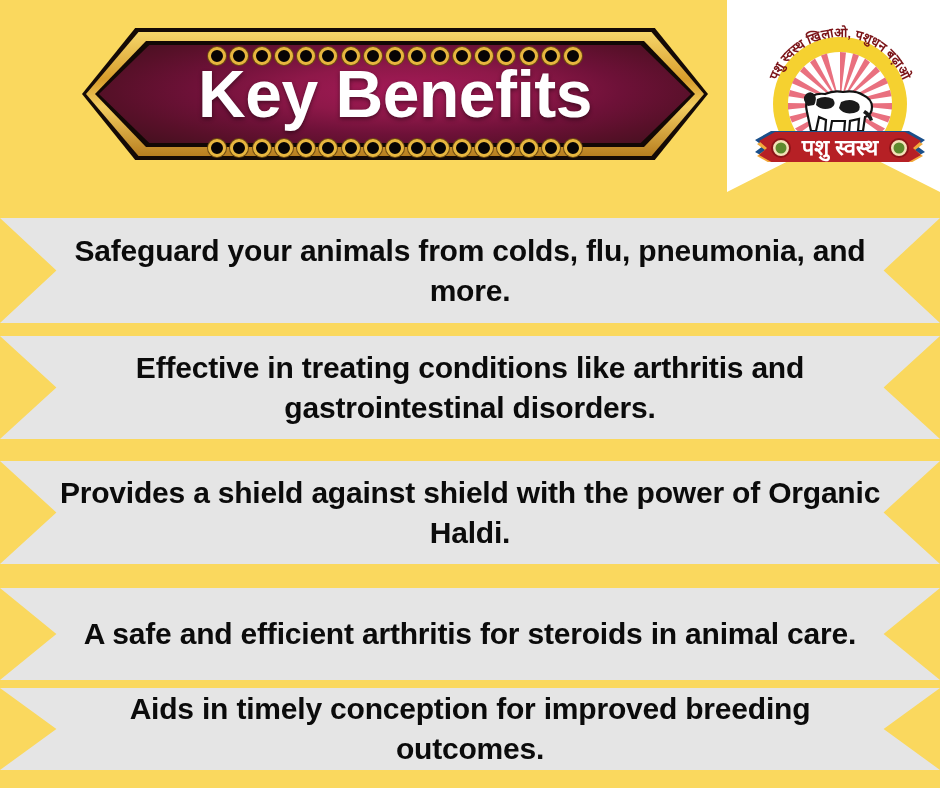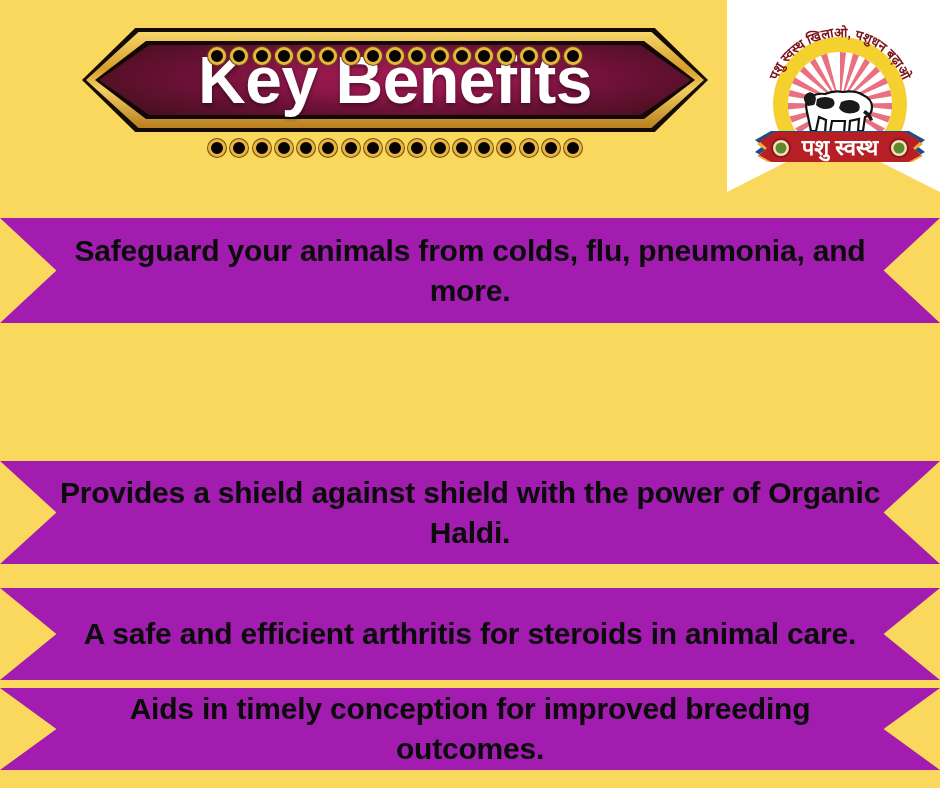--- a/index.html
+++ b/index.html
@@ -29,21 +29,21 @@
     width: 940px;
     height: 200px;
   }
 
   
   .title-plaque {
     position: absolute;
     left: 82px;
     top: 28px;
     width: 626px;
-    height: 104px;
+    height: 132px;
   }
   .plaque-layer {
     position: absolute;
     inset: 0;
     -webkit-clip-path: polygon(0% 50%, 8.5% 0%, 91.5% 0%, 100% 50%, 91.5% 100%, 8.5% 100%);
     clip-path: polygon(0% 50%, 8.5% 0%, 91.5% 0%, 100% 50%, 91.5% 100%, 8.5% 100%);
   }
   .plaque-black {
     background: #140a06;
   }
@@ -123,21 +123,21 @@
     width: 190px;
     height: 158px;
     z-index: 9;
   }
 
   
   .banner {
     position: absolute;
     left: 0;
     width: 940px;
-    background: #a21caf;
+    background: #e5e5e5;
     -webkit-clip-path: polygon(0 0, 100% 0, 100% 100%, 94% 50%, 100% 0, 100% 100%, 0 100%, 6% 50%);
     clip-path: polygon(0 0, 100% 0, 94% 50%, 100% 100%, 0 100%, 6% 50%);
     display: flex;
     align-items: center;
     justify-content: center;
     box-sizing: border-box;
     padding: 4px 52px;
   }
   .banner-text {
     text-align: center;
@@ -266,20 +266,23 @@
         <text x="95" y="151" font-size="22" font-weight="bold" fill="#ffffff" text-anchor="middle">पशु स्वस्थ</text>
       </g>
     </svg>
 
   </div>
 
   <div class="banner" style="top:218px;height:105px;">
     <div class="banner-text">Safeguard your animals from colds, flu, pneumonia, and more.</div>
   </div>
 
+  <div class="banner" style="top:336px;height:103px;">
+    <div class="banner-text">Effective in treating conditions like arthritis and gastrointestinal disorders.</div>
+  </div>
 
   <div class="banner" style="top:461px;height:103px;">
     <div class="banner-text">Provides a shield against shield with the power of Organic Haldi.</div>
   </div>
 
   <div class="banner" style="top:588px;height:92px;">
     <div class="banner-text">A safe and efficient arthritis for steroids in animal care.</div>
   </div>
 
   <div class="banner" style="top:688px;height:82px;">

